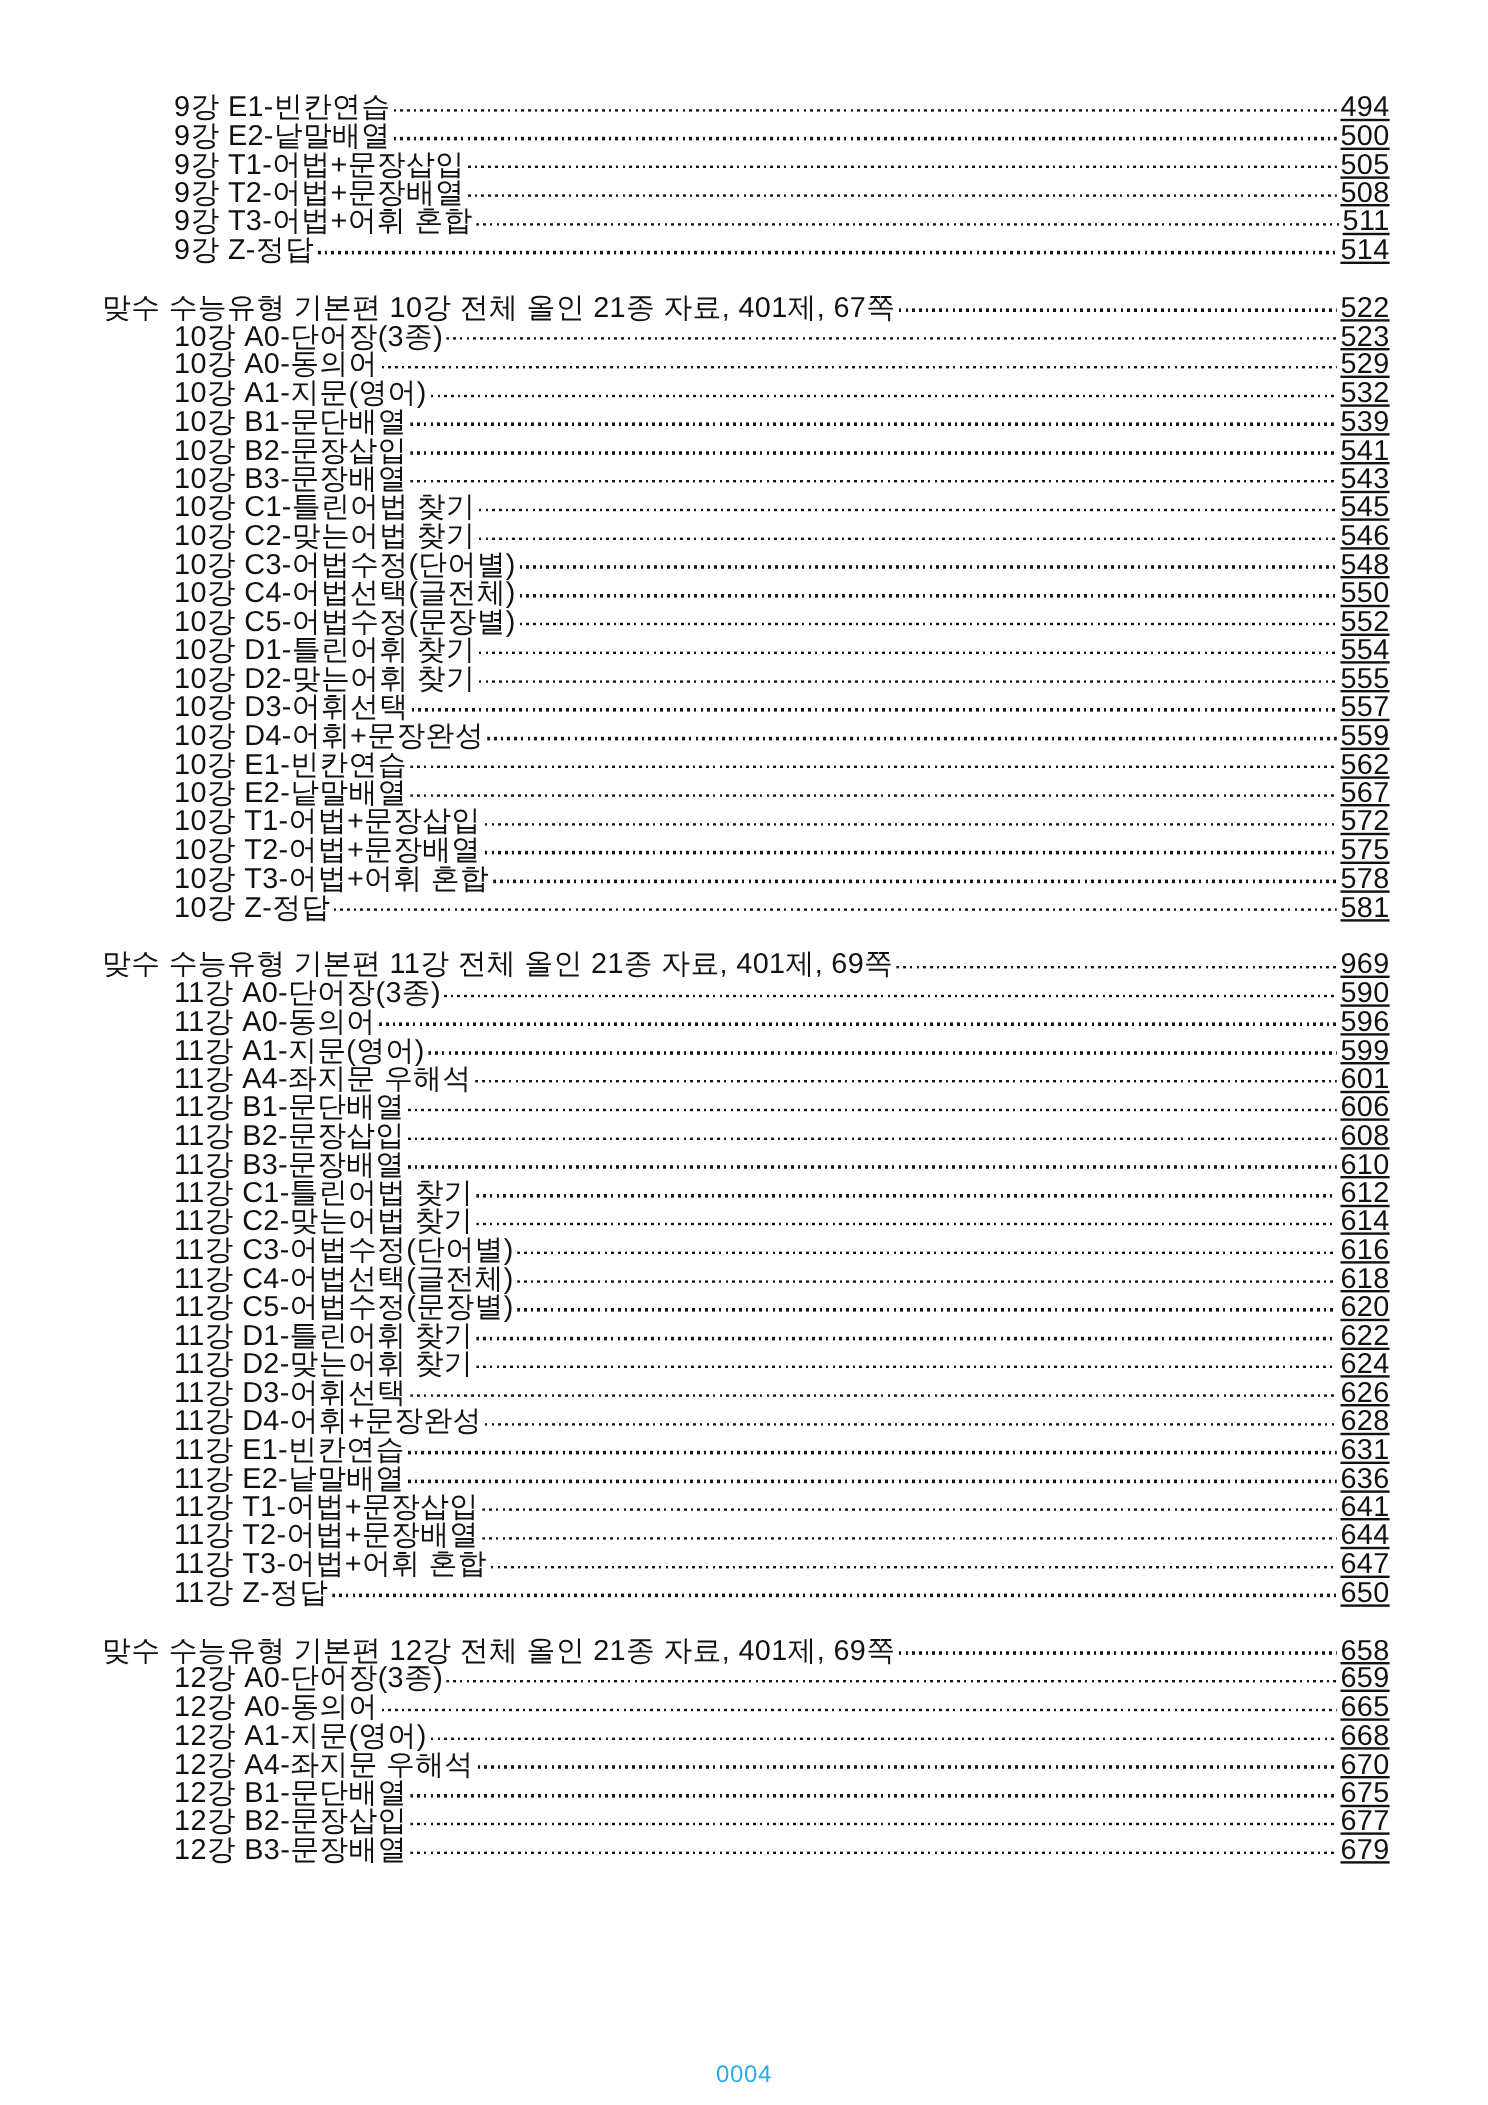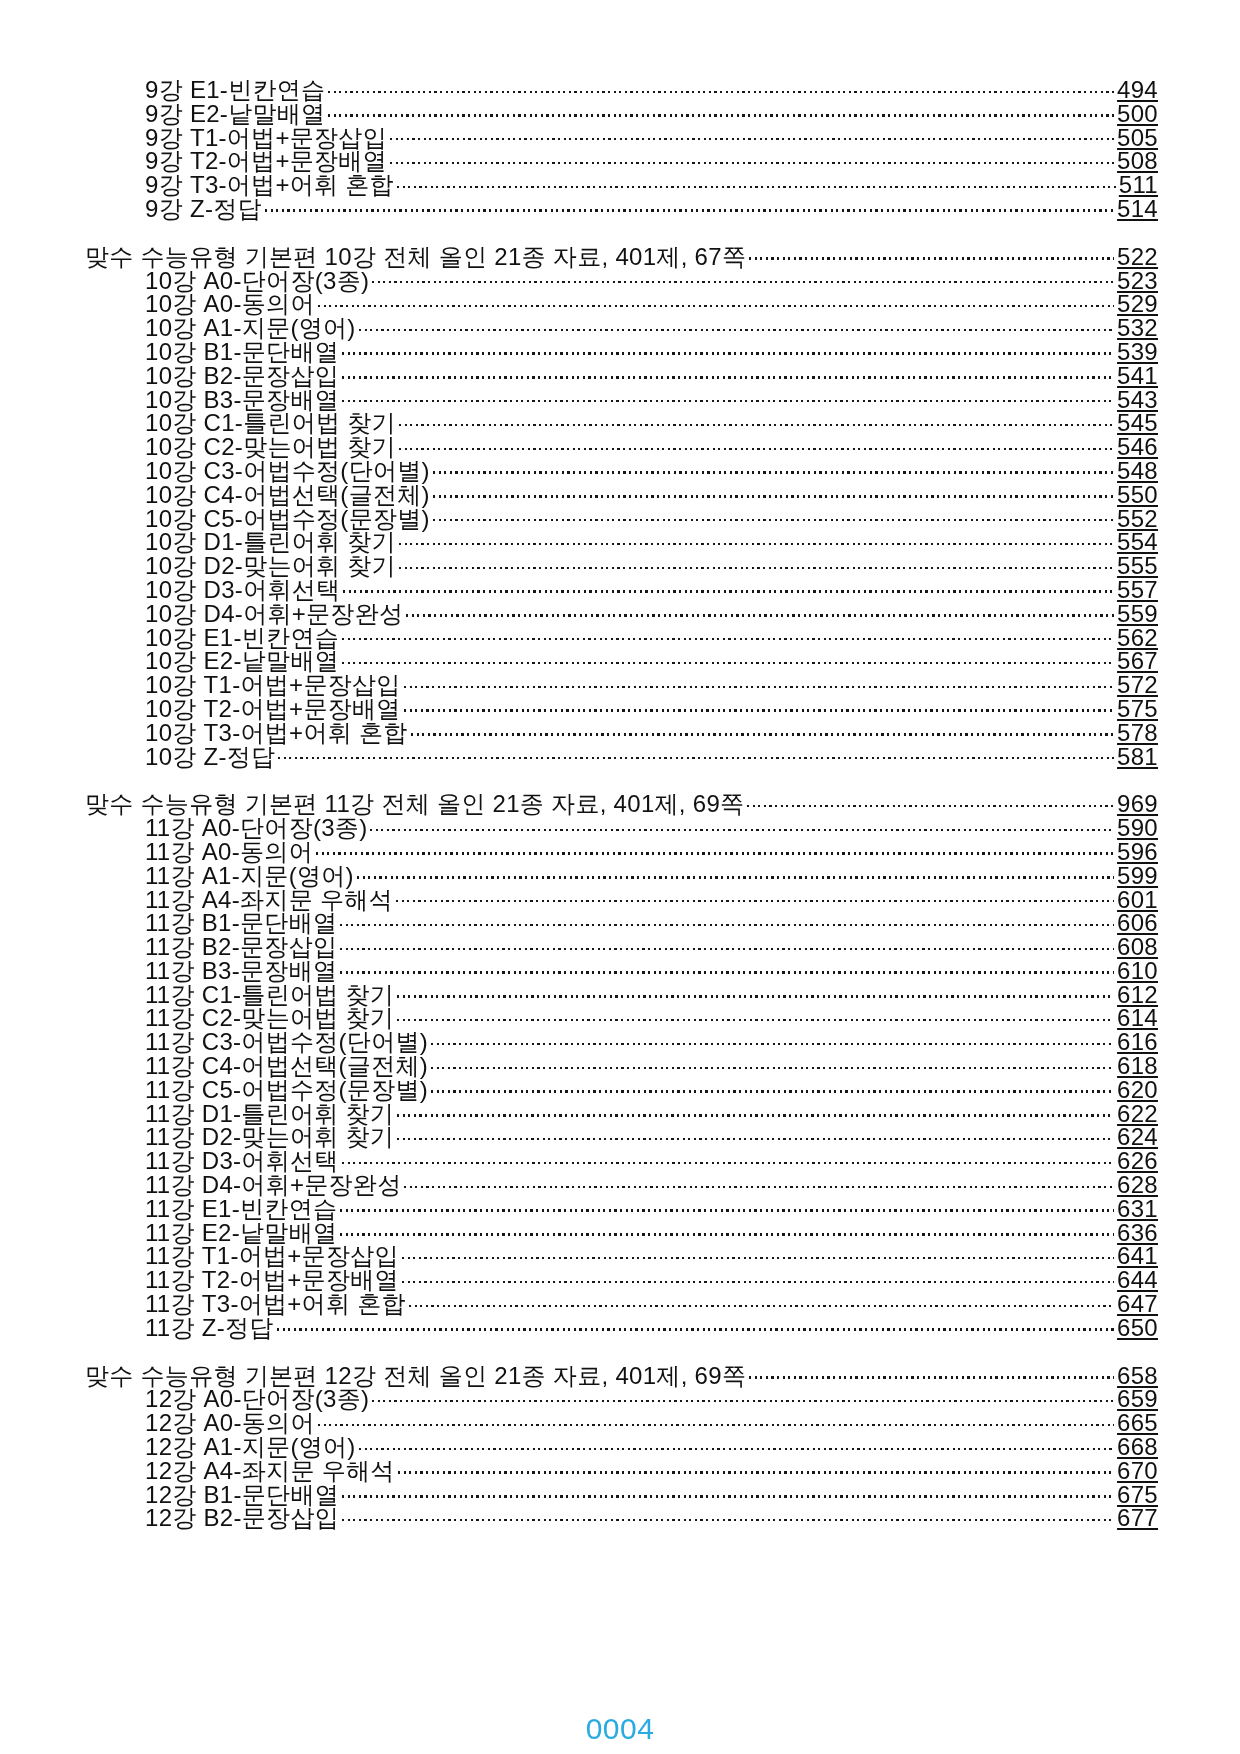--- a/index.html
+++ b/index.html
@@ -52,21 +52,21 @@
     text-align: left;
     min-width: 34px;
     text-decoration: underline;
   }
   .footer {
     position: absolute;
     top: 1712px;
     left: 0;
     width: 100%;
     text-align: center;
-    font-size: 30px;
+    font-size: 20px;
     line-height: 34px;
     letter-spacing: 0.5px;
   }
 </style>
 </head>
 <body>
 
 <div class="toc">
   <div class="toc-row level-1">
     <span class="toc-label">9강 E1-빈칸연습</span>
@@ -410,15 +410,20 @@
     <span class="toc-leader"></span>
     <span class="toc-page">675</span>
   </div>
 
   <div class="toc-row level-1">
     <span class="toc-label">12강 B2-문장삽입</span>
     <span class="toc-leader"></span>
     <span class="toc-page">677</span>
   </div>
 
+  <div class="toc-row level-1">
+    <span class="toc-label">12강 B3-문장배열</span>
+    <span class="toc-leader"></span>
+    <span class="toc-page">679</span>
+  </div>
 </div>
 
 <div class="footer" style="color: rgb(41, 171, 226);">0004</div>
 
 </body></html>

